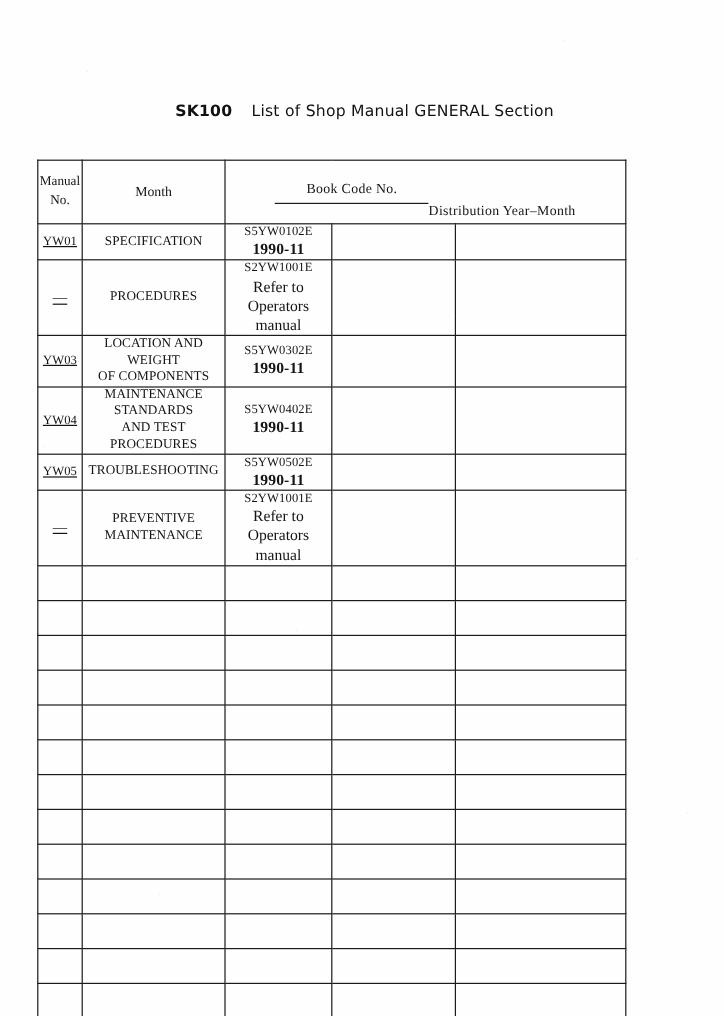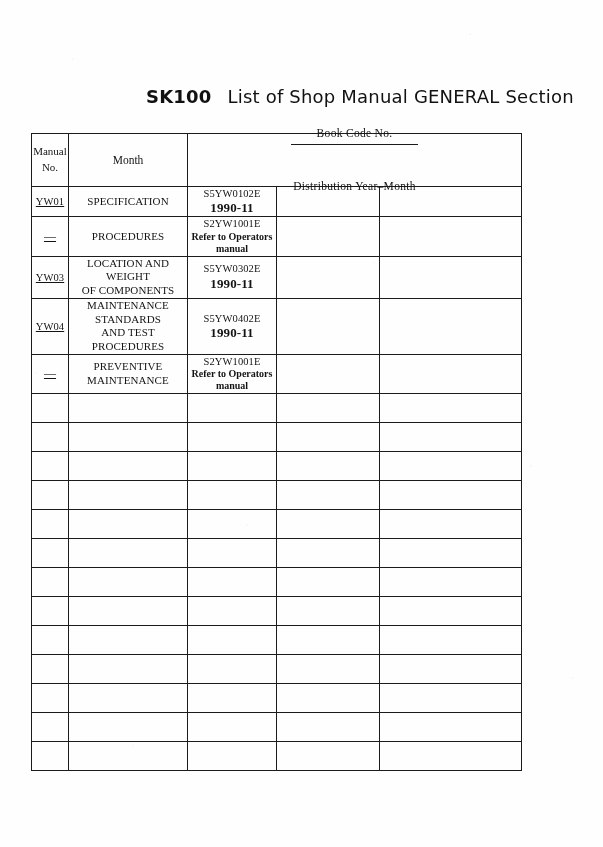--- a/index.html
+++ b/index.html
@@ -32,21 +32,21 @@
       radial-gradient(circle at 6% 44%, rgba(150,150,160,.07) 0 .6px, transparent 1.2px);
   }
 
   
   .page-heading {
     position: absolute;
     left: 146px;
     top: 86px;
     white-space: nowrap;
     font-family: "DejaVu Sans", "Liberation Sans", sans-serif;
-    font-size: 18px;
+    font-size: 13px;
     letter-spacing: .2px;
     color: #111;
   }
   .page-heading .code {
     font-weight: 700;
     margin-right: 16px;
   }
   .page-heading .subject {
     font-weight: 400;
   }
@@ -84,21 +84,21 @@
     font-size: 11.5px;
     line-height: 1.45;
   }
   .hdr-index { font-size: 11px; }
   .hdr-book {
     height: 52px;
     padding: 0 6px;
   }
   .hdr-book-inner {
     display: flex;
-    flex-direction: column;
+    flex-direction: row;
     align-items: center;
     justify-content: center;
     height: 52px;
   }
   .hdr-book-top {
     font-size: 11.5px;
     line-height: 1.5;
     padding: 0 26px 1px 26px;
     border-bottom: 1px solid #1b1b1b;
     letter-spacing: .3px;
@@ -127,21 +127,21 @@
     letter-spacing: .1px;
     padding: 0 2px;
   }
   .cell-code {
     font-size: 10.5px;
     line-height: 1.25;
     font-weight: 700;
     letter-spacing: .1px;
   }
   .cell-code .code-main { display: block; }
-  .cell-code .code-sub  { display: block; font-size: 10px; font-weight: 700; letter-spacing: 0; }
+  .cell-code .code-sub  { display: block; font-size: 13px; font-weight: 400; letter-spacing: 0; }
   .cell-code .code-year { display: block; font-size: 13px; font-weight: 700; }
 
   
   tr.empty-row td { height: 28px; }
 
   
   tr.footer-row td { height: 28px; }
   .cell-footer-title {
     font-size: 11px;
     font-weight: 700;
@@ -220,20 +220,30 @@
         <td class="cell-index">YW04</td>
         <td class="cell-title">MAINTENANCE STANDARDS<br>AND TEST PROCEDURES</td>
         <td class="cell-code">
           <span class="code-main">S5YW0402E</span>
           <span class="code-year">1990-11</span>
         </td>
         <td></td>
         <td></td>
       </tr>
       <tr class="data-row">
+        <td class="cell-index">YW05</td>
+        <td class="cell-title">TROUBLESHOOTING</td>
+        <td class="cell-code">
+          <span class="code-main">S5YW0502E</span>
+          <span class="code-year">1990-11</span>
+        </td>
+        <td></td>
+        <td></td>
+      </tr>
+      <tr class="data-row">
         <td class="cell-index dash">—</td>
         <td class="cell-title">PREVENTIVE<br>MAINTENANCE</td>
         <td class="cell-code">
           <span class="code-main">S2YW1001E</span>
           <span class="code-sub">Refer to Operators manual</span>
         </td>
         <td></td>
         <td></td>
       </tr>
       <tr class="empty-row">

